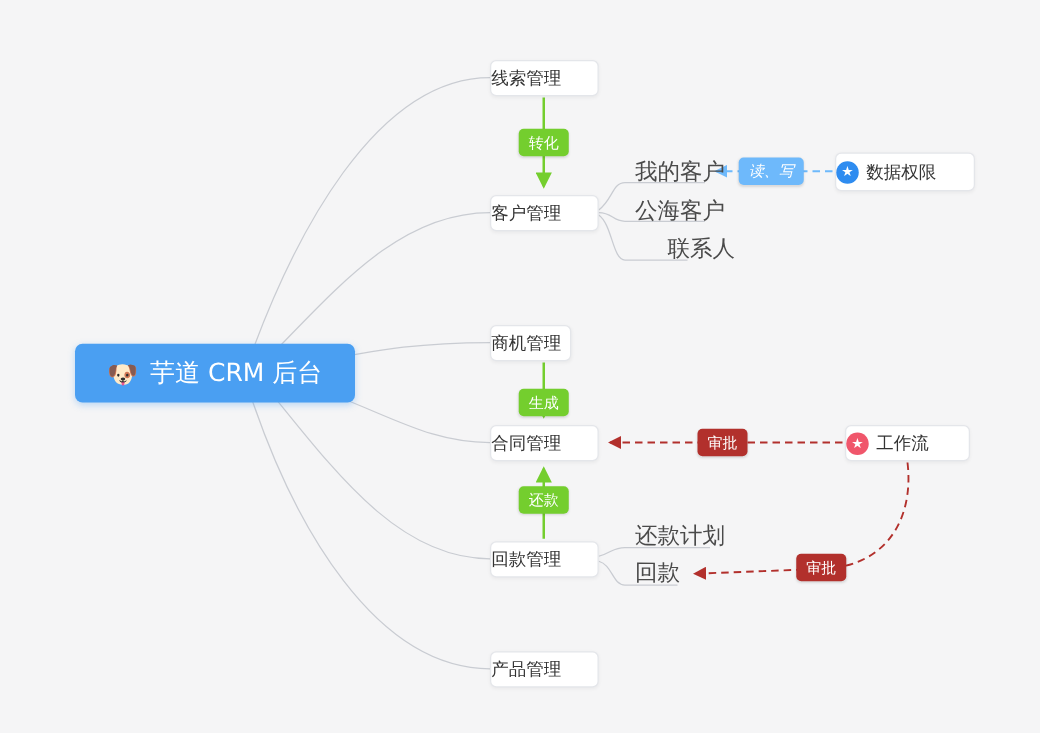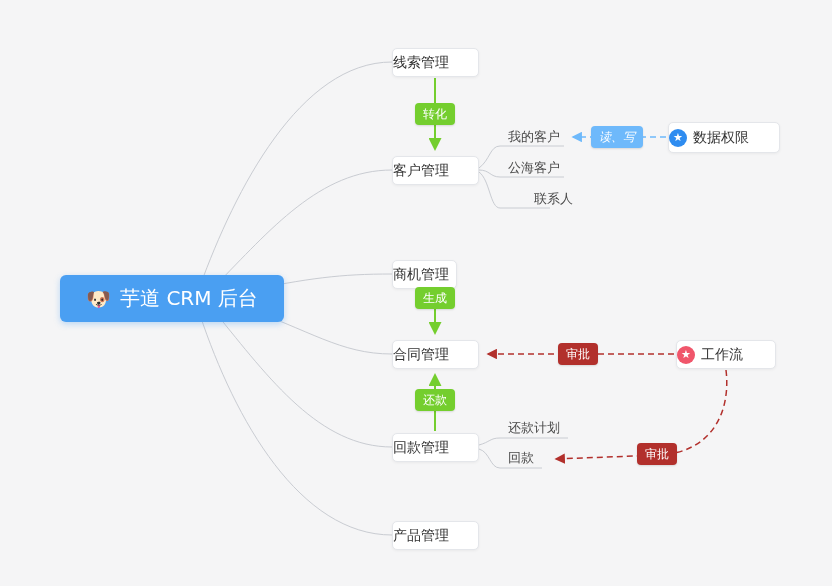--- a/index.html
+++ b/index.html
@@ -33,21 +33,21 @@
     color:#fff;font-size:12px;line-height:1;
     padding:5px 8px;border-radius:4px;white-space:nowrap;
     box-shadow:0 1px 2px rgba(0,0,0,0.12);
   }
   .chip.green{background:#74ce2e;}
   .chip.blue{background:#6eb9fb;font-style:italic;}
   .chip.red{background:#b2302c;}
 
   .subnode{
     position:absolute;transform:translateY(-50%);
-    font-size:13px;color:#4a4a4a;white-space:nowrap;
+    font-size:18px;color:#4a4a4a;white-space:nowrap;
   }
 
   .icon-circle{
     width:18px;height:18px;border-radius:50%;
     display:inline-flex;align-items:center;justify-content:center;
     color:#fff;font-size:11px;line-height:1;flex:0 0 auto;
   }
   .icon-circle.blue{background:#2e8cf0;}
   .icon-circle.red{background:#f0566b;}
 </style>
@@ -135,19 +135,19 @@
     <span>工作流</span>
   </div>
 
   <div class="subnode" style="left:508px;top:137px">我的客户</div>
   <div class="subnode" style="left:508px;top:168px">公海客户</div>
   <div class="subnode" style="left:534px;top:199px">联系人</div>
   <div class="subnode" style="left:508px;top:428px">还款计划</div>
   <div class="subnode" style="left:508px;top:458px">回款</div>
 
   <div class="chip green" style="left:435px;top:114px">转化</div>
-  <div class="chip green" style="left:435px;top:298px">生成</div>
+  <div class="chip green" style="left:435px;top:322px">生成</div>
   <div class="chip green" style="left:435px;top:400px">还款</div>
   <div class="chip blue" style="left:617px;top:137px">读、写</div>
   <div class="chip red" style="left:578px;top:354px">审批</div>
   <div class="chip red" style="left:657px;top:454px">审批</div>
 
 </div>
 
 </body></html>

